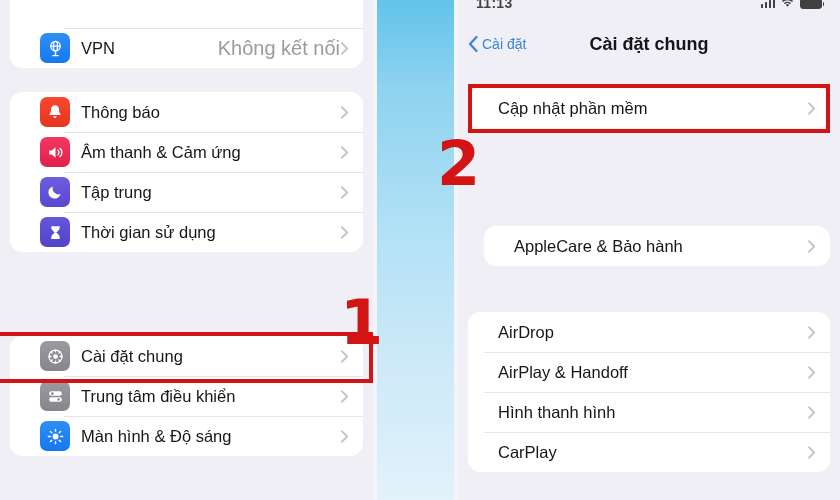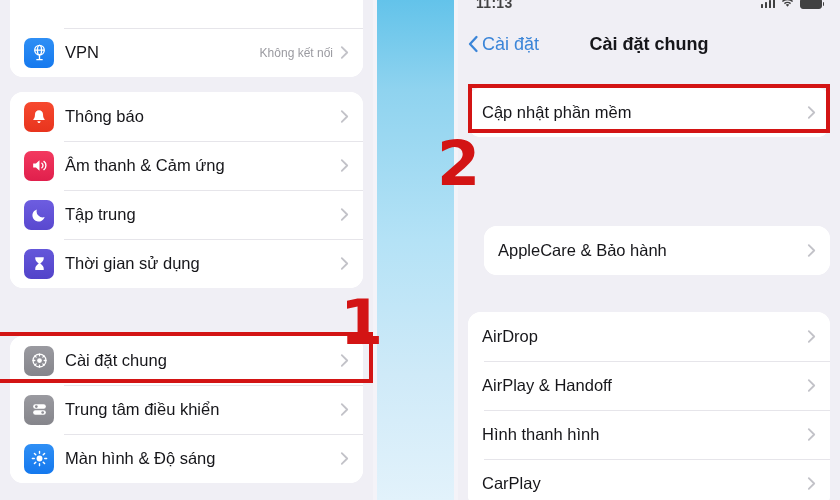--- a/index.html
+++ b/index.html
@@ -115,21 +115,21 @@
     top: 24px;
     height: 40px;
     display: flex;
     align-items: center;
   }
   .nav-back {
     display: flex;
     align-items: center;
     gap: 3px;
     color: #3b85d8;
-    font-size: 18px;
+    font-size: 14px;
     margin-left: 10px;
     cursor: pointer;
   }
   .nav-back .chev-back {
     width: 11px; height: 18px;
     flex: none;
   }
   .nav-title {
     position: absolute;
     left: 0; right: 0;
@@ -146,22 +146,22 @@
     left: 10px;
     right: 10px;
     background: #ffffff;
     border-radius: 13px;
     overflow: hidden;
   }
   .row {
     position: relative;
     display: flex;
     align-items: center;
-    height: 49px;
-    padding: 0 14px 0 14px;
+    height: 40px;
+    padding: 0 14px 0 30px;
     box-sizing: border-box;
     background: #ffffff;
     cursor: pointer;
     justify-content: flex-end;
   }
   .row + .row:before {
     content: "";
     position: absolute;
     left: 54px; right: 0; top: 0;
     height: 1px;
@@ -178,23 +178,22 @@
     justify-content: center;
     color: #fff;
   }
   .row-label {
     font-size: 16.5px;
     color: #16161a;
     flex: 1;
     white-space: nowrap;
   }
   .row-value {
-    font-size: 12px;
+    font-size: 20px;
     color: #9a9aa0;
-    margin-right: 7px;
     white-space: nowrap;
   }
   .chev {
     width: 9px; height: 15px;
     flex: none;
     color: #c2c2c8;
   }
 
   
   .ic-vpn      { background: linear-gradient(180deg,#2f8ff5,#1579ee); }

